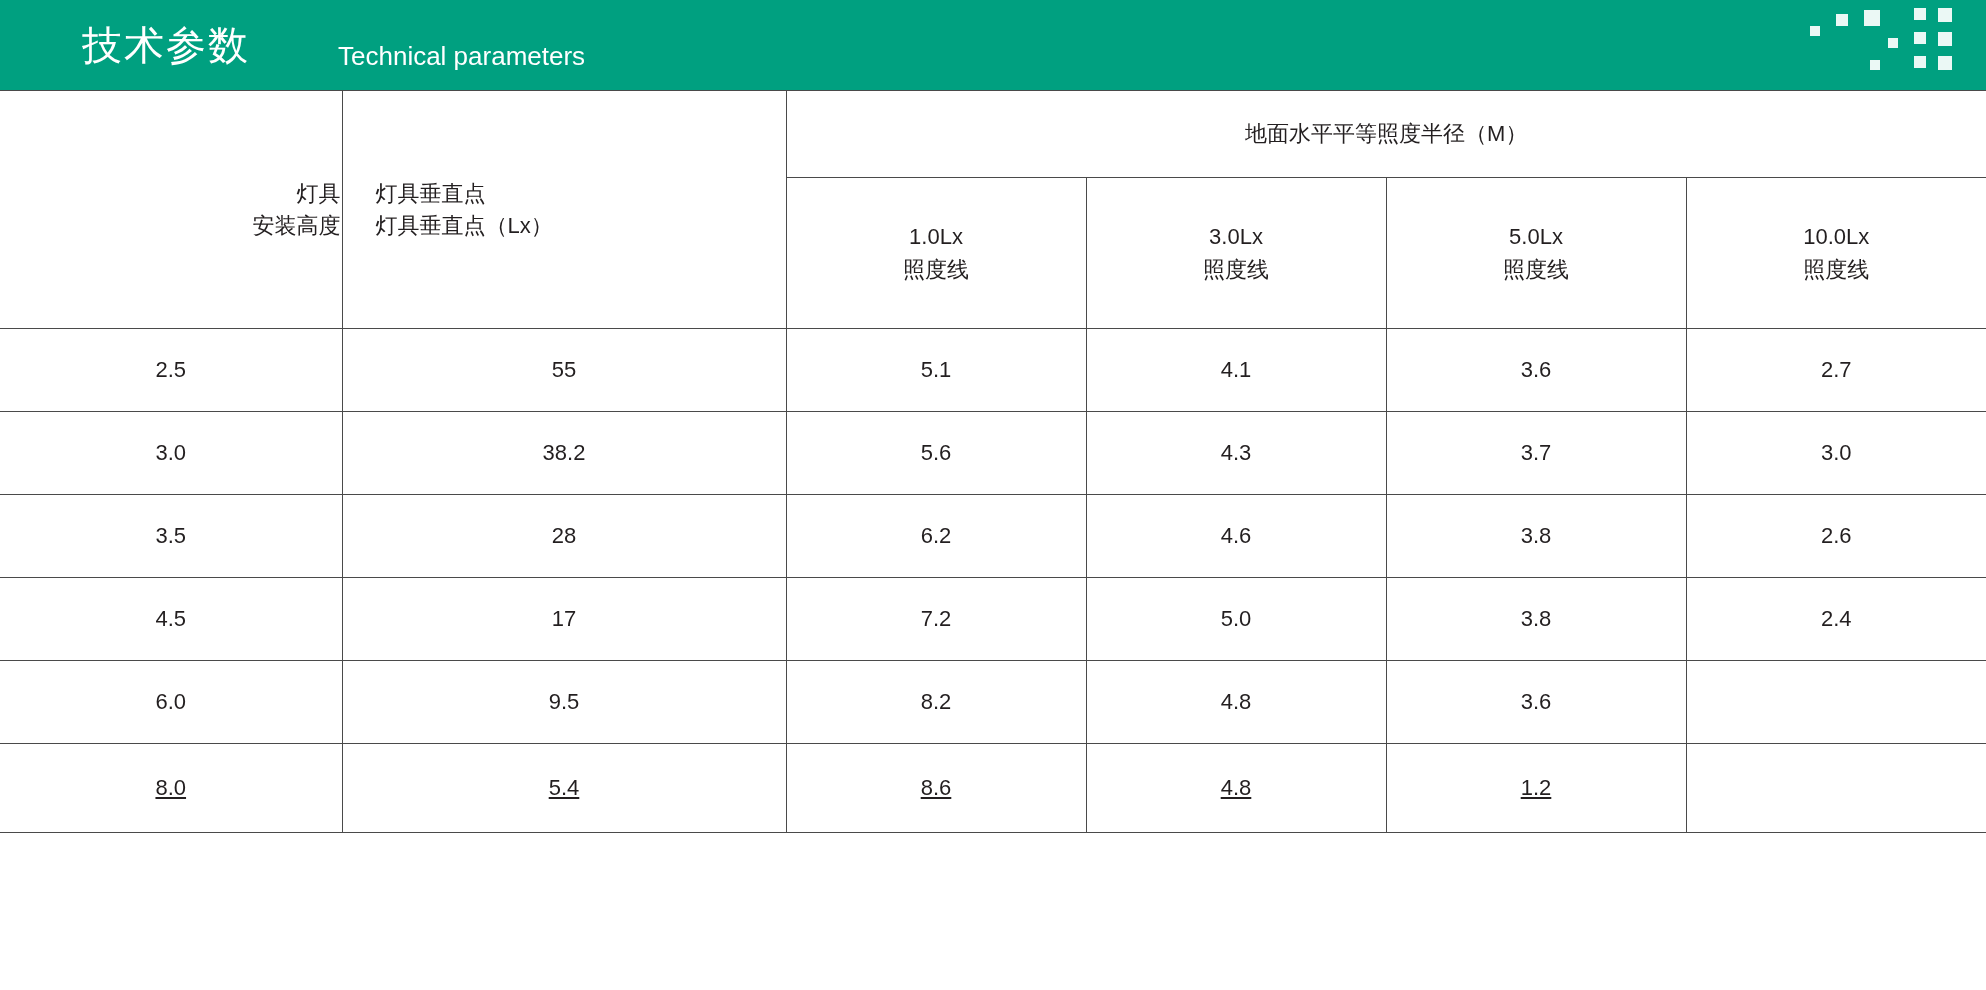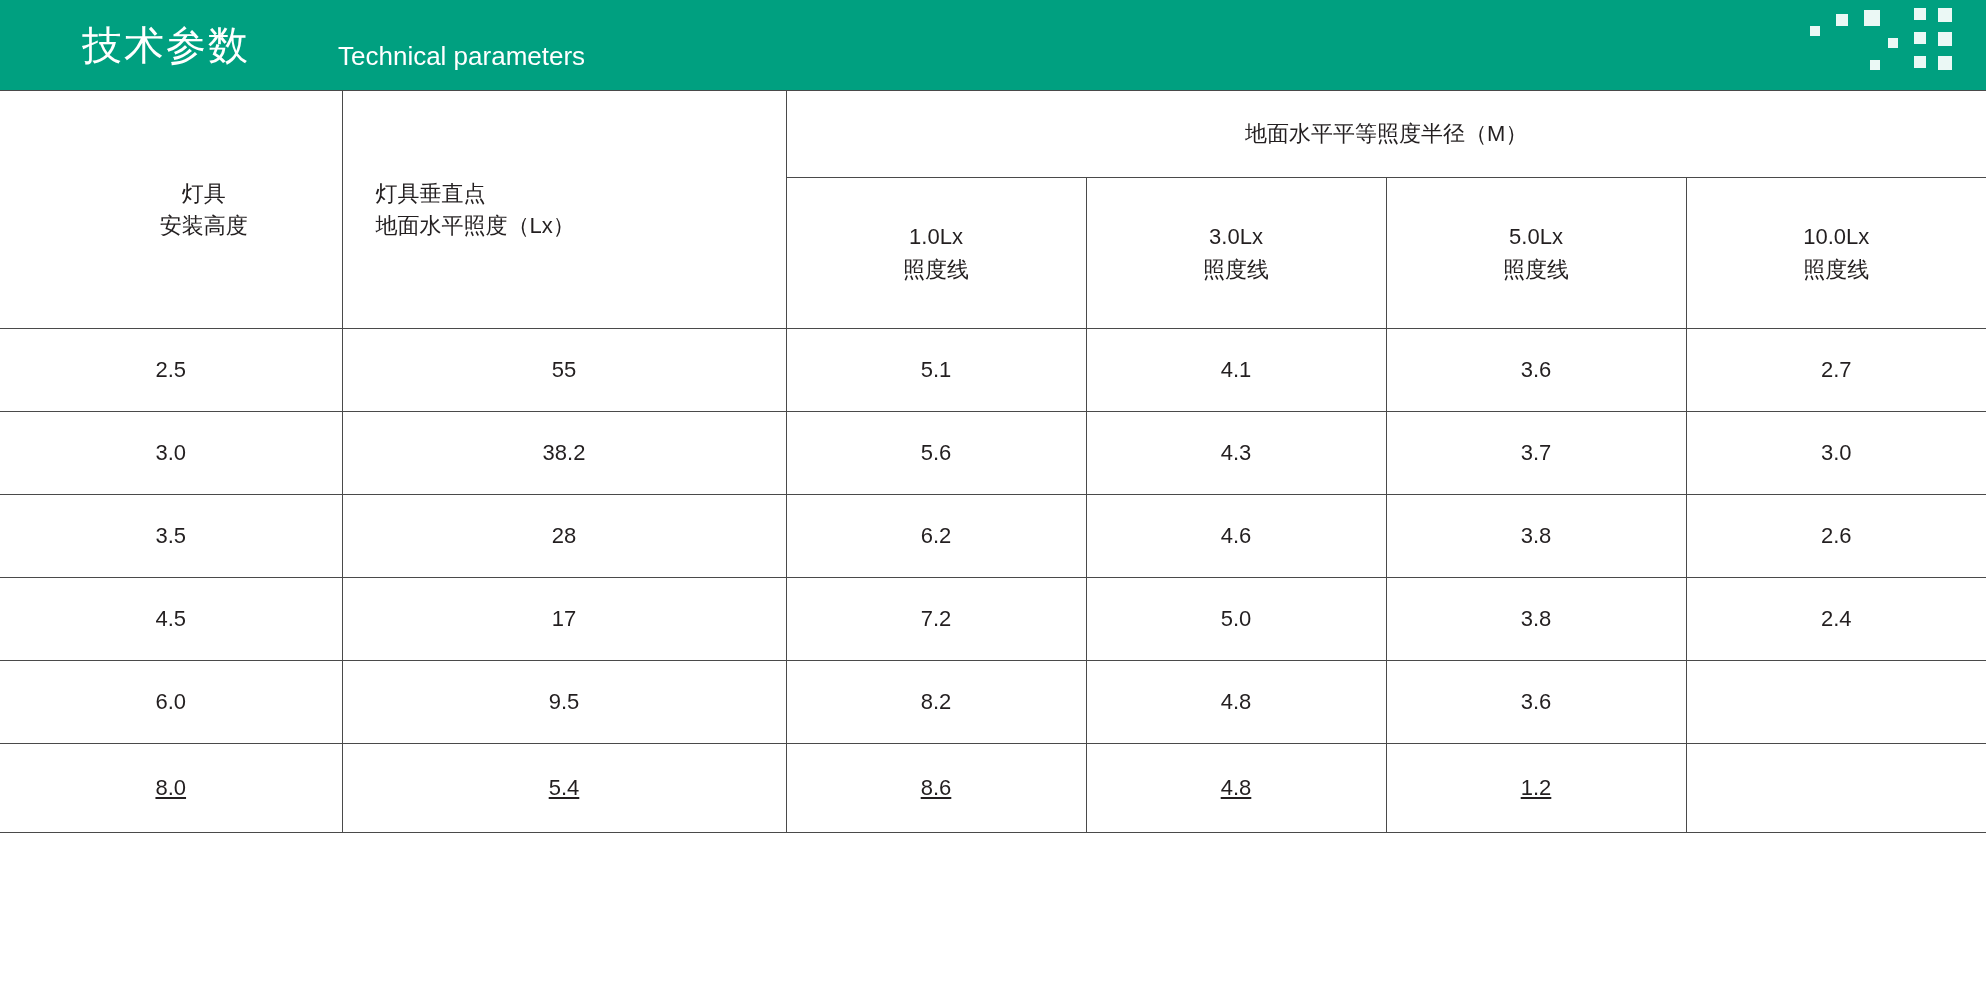--- a/index.html
+++ b/index.html
@@ -87,21 +87,21 @@
 
   .col-h   { width: 342px; }
   .col-v   { width: 444px; }
   .col-d   { width: 300px; }
 
   .head-cell {
     height: 150px;
     font-size: 31px;
   }
   .head-left-text {
-    text-align: center;
+    text-align: right;
     padding-left: 66px;
     line-height: 1.45;
   }
   .head-left-text2 {
     text-align: left;
     padding-left: 32px;
     line-height: 1.45;
   }
   .span-title {
     height: 84px;
@@ -162,21 +162,21 @@
         <tr>
           <td class="head-cell nb-left" rowspan="2">
             <div class="head-left-text">
               <div>灯具</div>
               <div>安装高度</div>
             </div>
           </td>
           <td class="head-cell" rowspan="2">
             <div class="head-left-text2">
               <div>灯具垂直点</div>
-              <div>地面水平照度（Lx）</div>
+              <div>灯具垂直点（Lx）</div>
             </div>
           </td>
           <td class="span-title nb-right" colspan="4">地面水平平等照度半径（M）</td>
         </tr>
         <tr>
           <td class="sub-head">
             <div>1.0Lx</div>
             <div>照度线</div>
           </td>
           <td class="sub-head">

